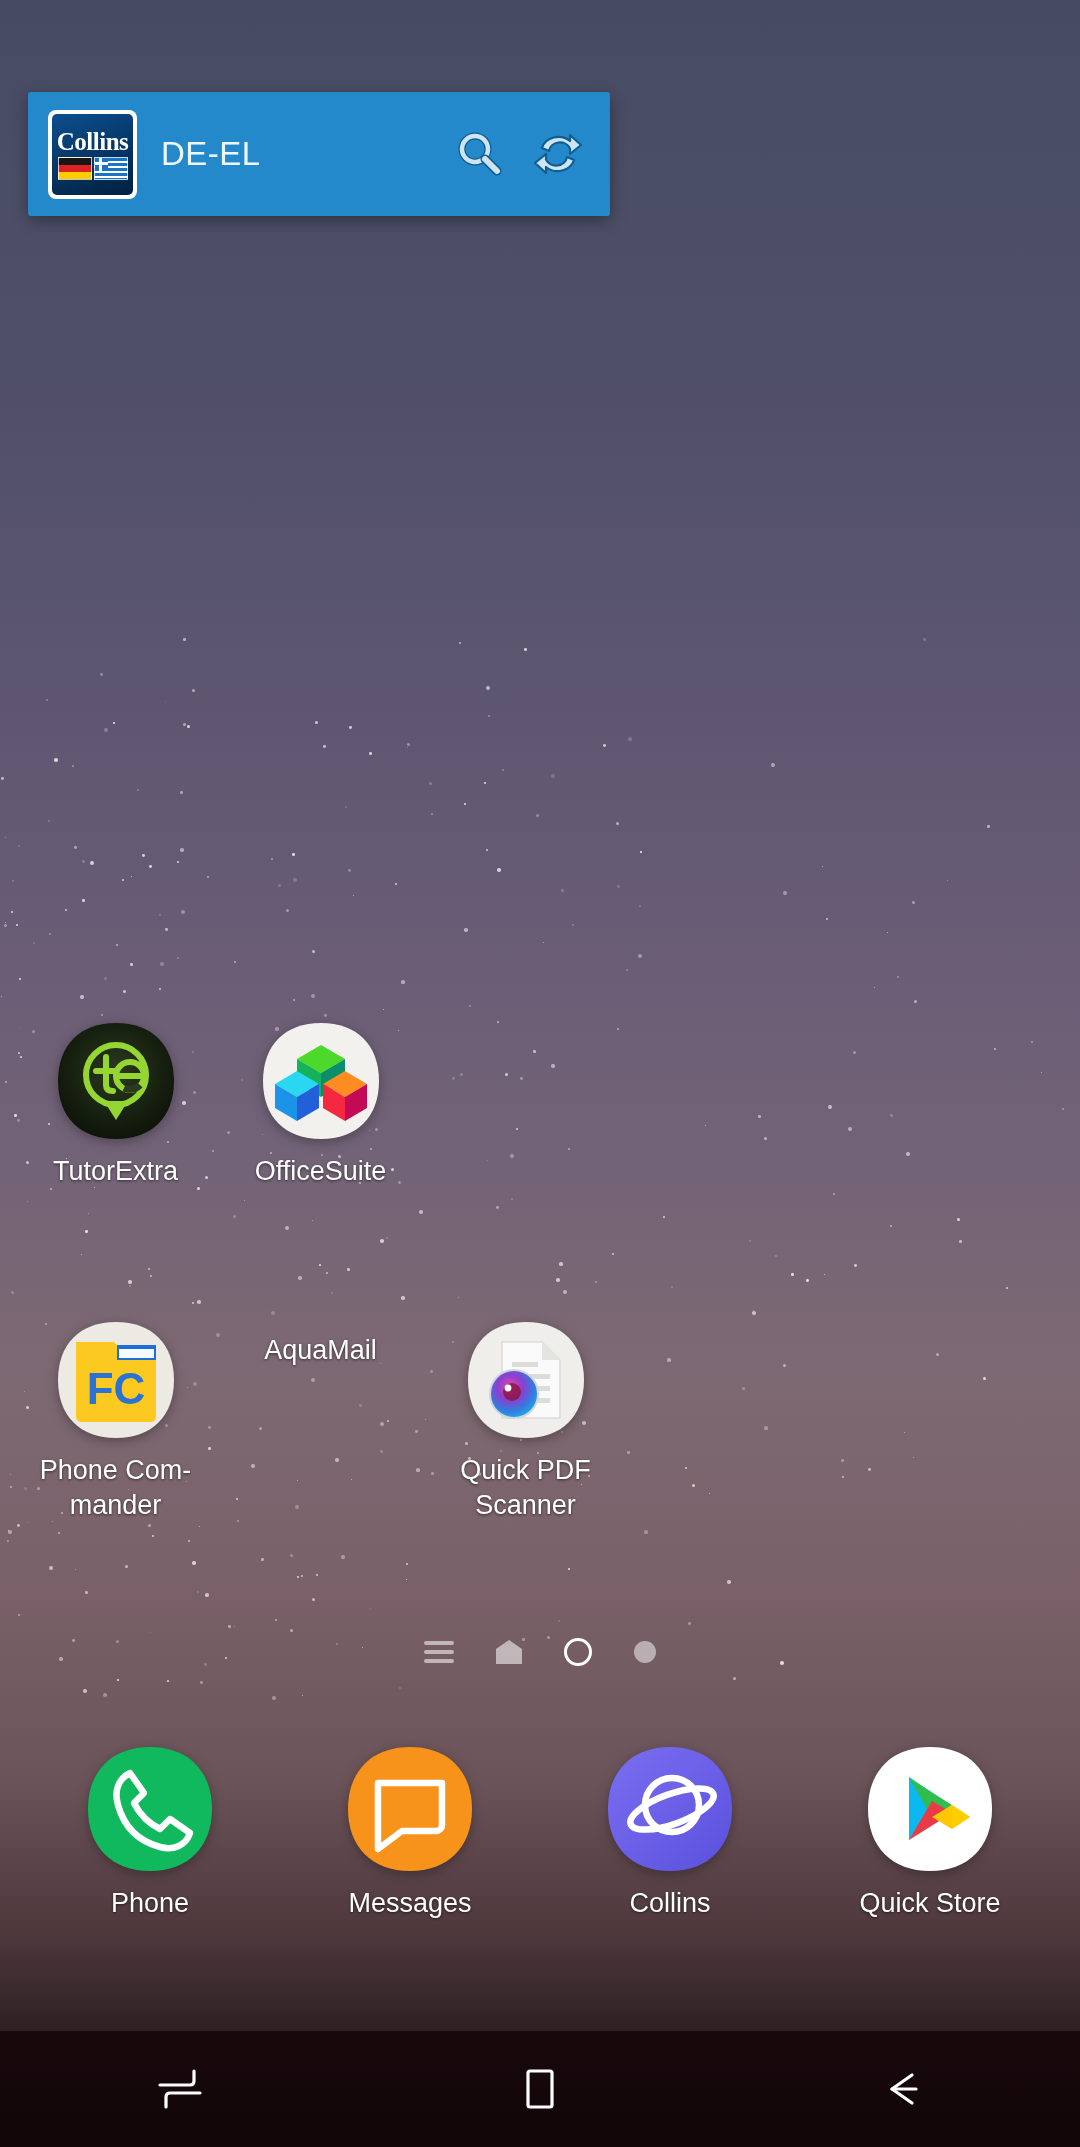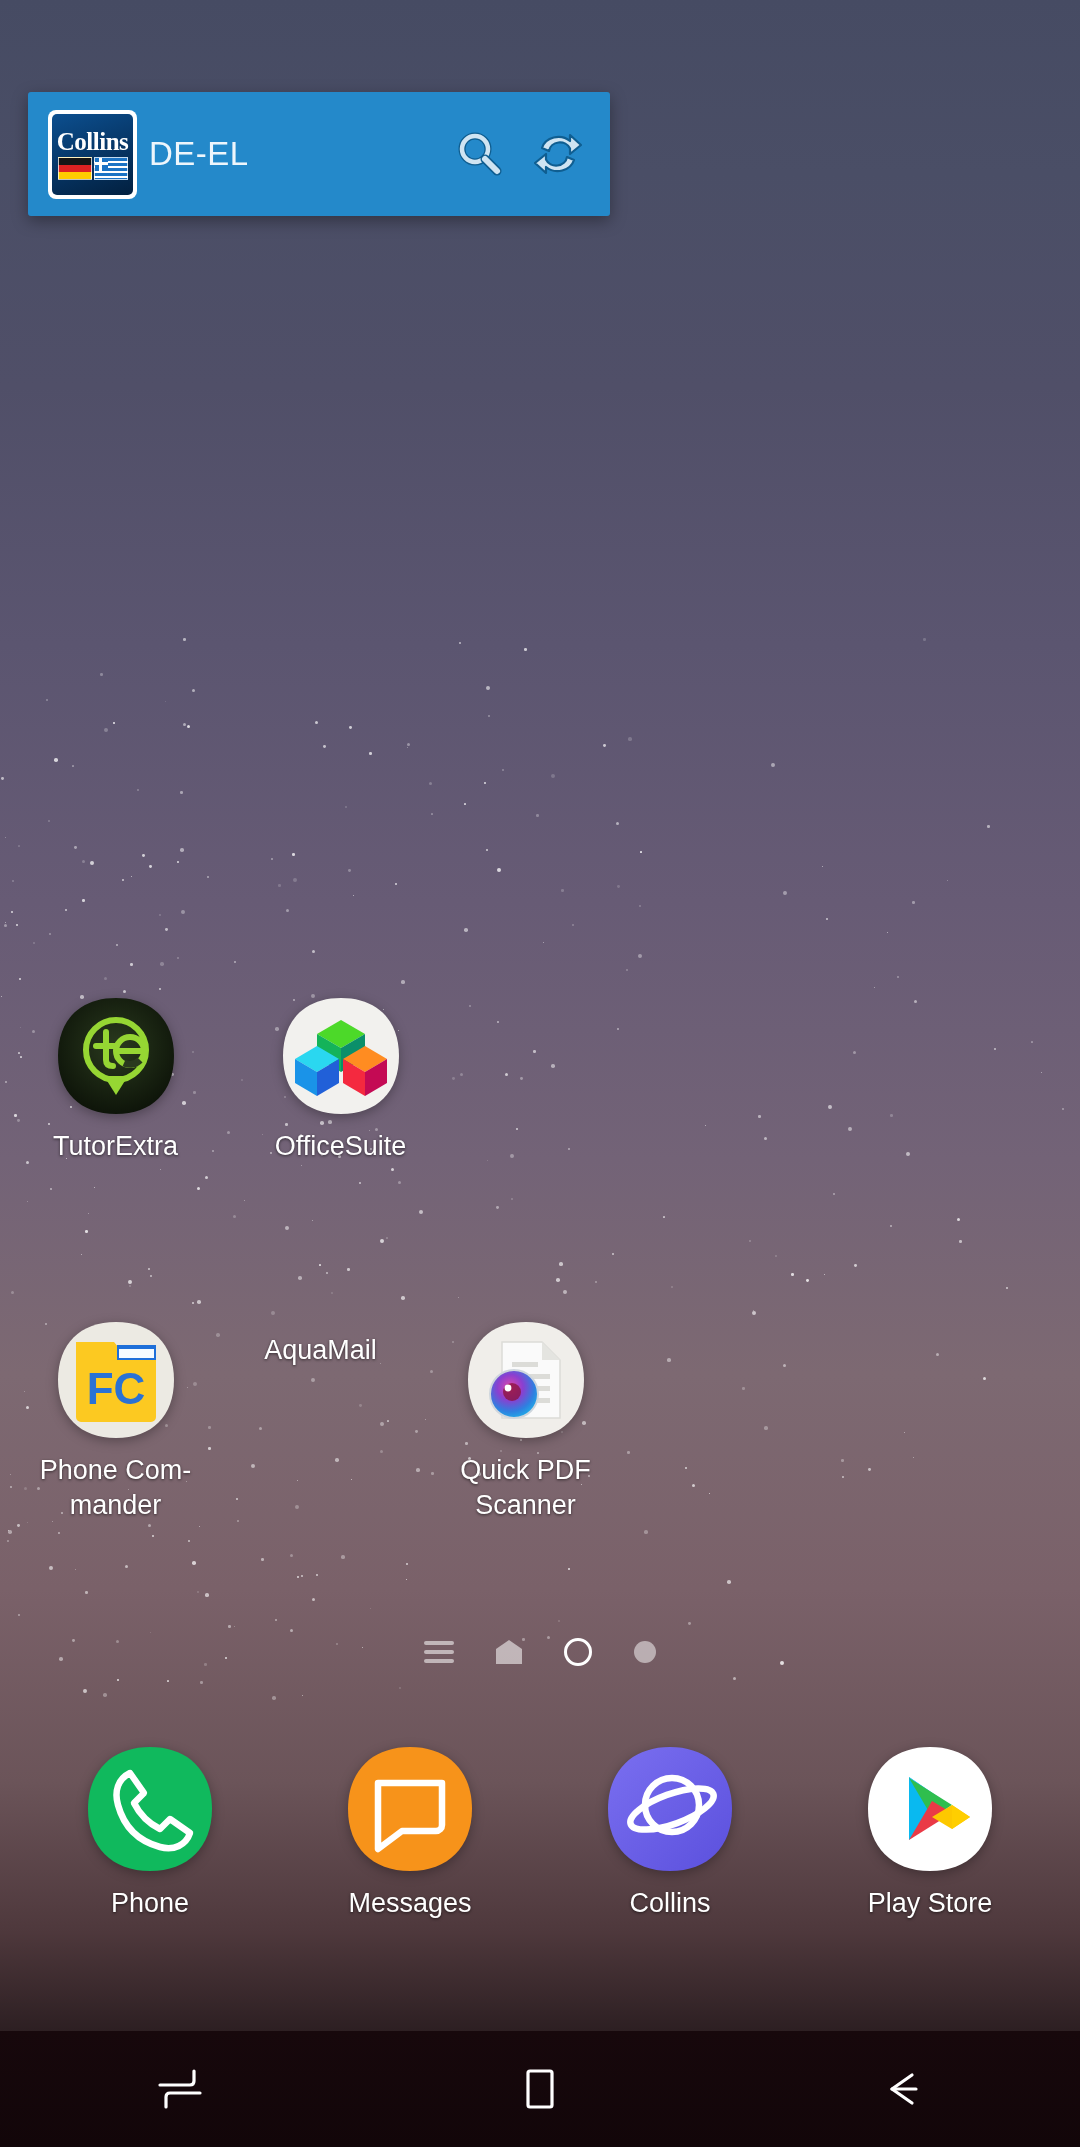--- a/index.html
+++ b/index.html
@@ -93,21 +93,21 @@
   #flag-gr::after{
     content:""; position:absolute; left:0; top:0;
     width:13px; height:13px;
     background:
       linear-gradient(#fff,#fff) center/100% 3.2px no-repeat,
       linear-gradient(#fff,#fff) center/3.2px 100% no-repeat;
   }
   #widget-lang{
     color:#eef6fc;
     font-size:33px;
-    margin-left:12px;
+    margin-left:24px;
     letter-spacing:.5px;
   }
   #widget-actions{
     margin-left:auto; display:flex; align-items:center; gap:26px;
   }
   .hdr-icon{ width:52px; height:52px; cursor:pointer; }
 
   #widget-body{
     background:#fff;
     min-height:284px;
@@ -133,21 +133,21 @@
     font-style:italic;
     font-size:30px;
     margin-left:4px;
   }
 
   
   .app-row{
     position:absolute; left:0; width:1080px;
     display:flex;
   }
-  #row1{ top:996px;gap:20px; }
+  #row1{ top:1021px; }
   #row2{ top:1320px; }
   .app{
     width:205px;
     display:flex; flex-direction:column; align-items:center;
     position:relative;
     cursor:pointer;
   }
   #row1 .app:nth-child(1), #row2 .app:nth-child(1){ margin-left:13px; }
   .app-icon{
     width:120px; height:120px;
@@ -780,21 +780,21 @@
         <polygon points="43,32 84,60 43,62" fill="#34c3f2"></polygon>
         <polygon points="43,32 80,58 43,96" fill="#00c3ff" opacity="0"></polygon>
         <polygon points="43,33 84,61 43,95" fill="#09b9f0"></polygon>
         <polygon points="43,33 84,61 64,45" fill="#43c04c" opacity="0"></polygon>
         <polygon points="43,33 86,60 66,72" fill="#2fbe4e"></polygon>
         <polygon points="43,95 86,68 66,56" fill="#ea3a46"></polygon>
         <polygon points="86,60 104,72 86,84 66,72" fill="#fdc800"></polygon>
         <polygon points="86,60 104,72 86,84" fill="#ffce00"></polygon>
       </svg>
     </div>
-    <div class="app-label">Play Store</div>
+    <div class="app-label">Quick Store</div>
   </div>
 </div>
 
 <div id="navbar">
   <div class="nav-btn">
     <svg viewBox="0 0 60 60" width="60" height="60">
       <path d="M10 26 H40 Q44 26 44 22 V12" fill="none" stroke="#fff" stroke-width="3.2" stroke-linecap="round"></path>
       <path d="M50 34 H20 Q16 34 16 38 V48" fill="none" stroke="#fff" stroke-width="3.2" stroke-linecap="round"></path>
     </svg>
   </div>

